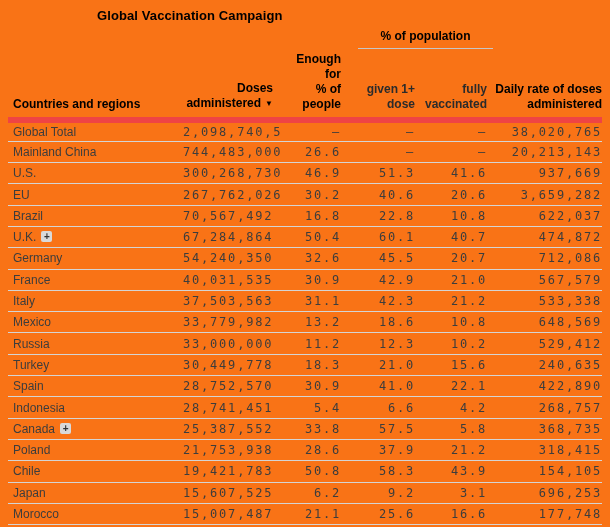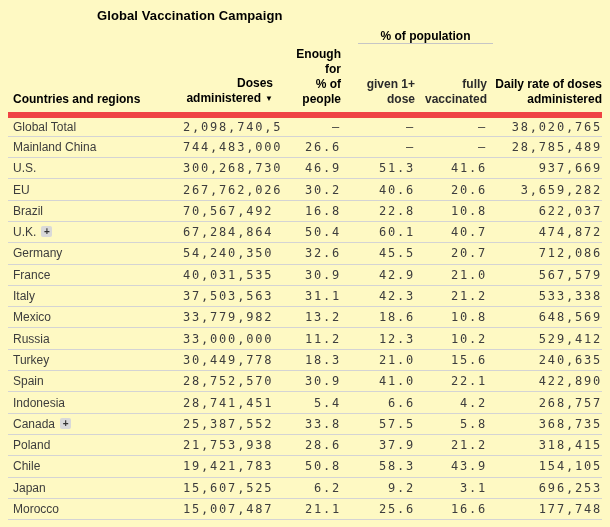--- a/index.html
+++ b/index.html
@@ -2,21 +2,21 @@
 <html><head>
 <meta charset="utf-8">
 <style>
   * { box-sizing: border-box; margin: 0; padding: 0; }
   html, body { background: #ffffff; }
   .page {
     position: relative;
     width: 610px;
     height: 527px;
     overflow: hidden;
-    background: #fef9c3;
+    background: #f97316;
     font-family: "Liberation Sans", sans-serif;
     color: #3d3d3d;
   }
   .page-title {
     font-size: 13px;
     font-weight: bold;
     color: #000;
     padding: 9px 0 0 97px;
     line-height: 14px;
     letter-spacing: 0.1px;
@@ -32,20 +32,21 @@
   col.c-enough  { width: 68px; }
   col.c-given   { width: 74px; }
   col.c-fully   { width: 72px; }
   col.c-daily   { width: 107px; }
 
   thead th { font-size: 12px; color: #000; font-weight: bold; }
   tr.group-row th { border: none; padding: 0; }
   .pop-group-inner {
     display: block;
     margin: 6px 2px 0 9px;
+    padding-bottom: 5px;
     text-align: center;
     line-height: 14px;
     border-bottom: 1px solid #c6c6c6;
   }
   tr.header-row th {
     vertical-align: bottom;
     padding: 3px 8px 5px 0;
     border-bottom: 6px solid #ef4444;
     line-height: 15px;
     text-align: right;
@@ -155,21 +156,21 @@
     <td class="cell-num cell-last">38,020,765</td>
   </tr>
         <tr>
     <td class="cell-country">
       <span>Mainland China</span>
     </td>
     <td class="cell-num">744,483,000</td>
     <td class="cell-num">26.6</td>
     <td class="cell-num">–</td>
     <td class="cell-num">–</td>
-    <td class="cell-num cell-last">28,785,489</td>
+    <td class="cell-num cell-last">20,213,143</td>
   </tr>
         <tr>
     <td class="cell-country">
       <span>U.S.</span>
     </td>
     <td class="cell-num">300,268,730</td>
     <td class="cell-num">46.9</td>
     <td class="cell-num">51.3</td>
     <td class="cell-num">41.6</td>
     <td class="cell-num cell-last">937,669</td>

